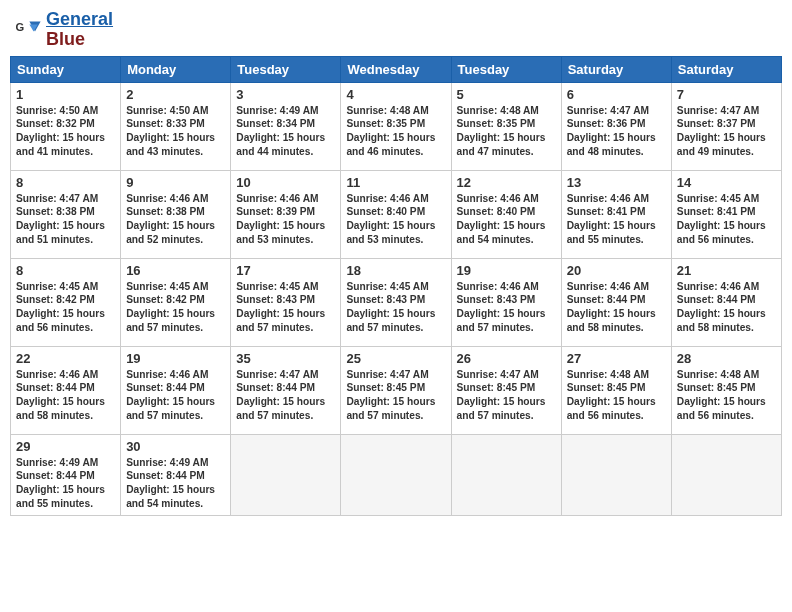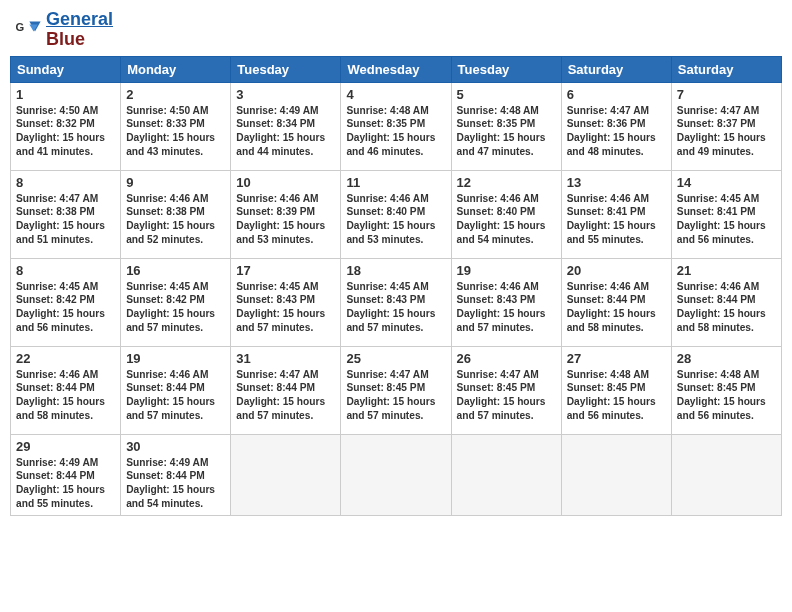--- a/index.html
+++ b/index.html
@@ -313,21 +313,21 @@
       </td>
         <td>
         <span class="day-num">19</span>
         <div class="day-info">
           Sunrise: 4:46 AM<br>
           Sunset: 8:44 PM<br>
           Daylight: 15 hours and 57 minutes.
         </div>
       </td>
         <td>
-        <span class="day-num">31</span>
+        <span class="day-num">35</span>
         <div class="day-info">
           Sunrise: 4:47 AM<br>
           Sunset: 8:44 PM<br>
           Daylight: 15 hours and 57 minutes.
         </div>
       </td>
         <td>
         <span class="day-num">25</span>
         <div class="day-info">
           Sunrise: 4:47 AM<br>

